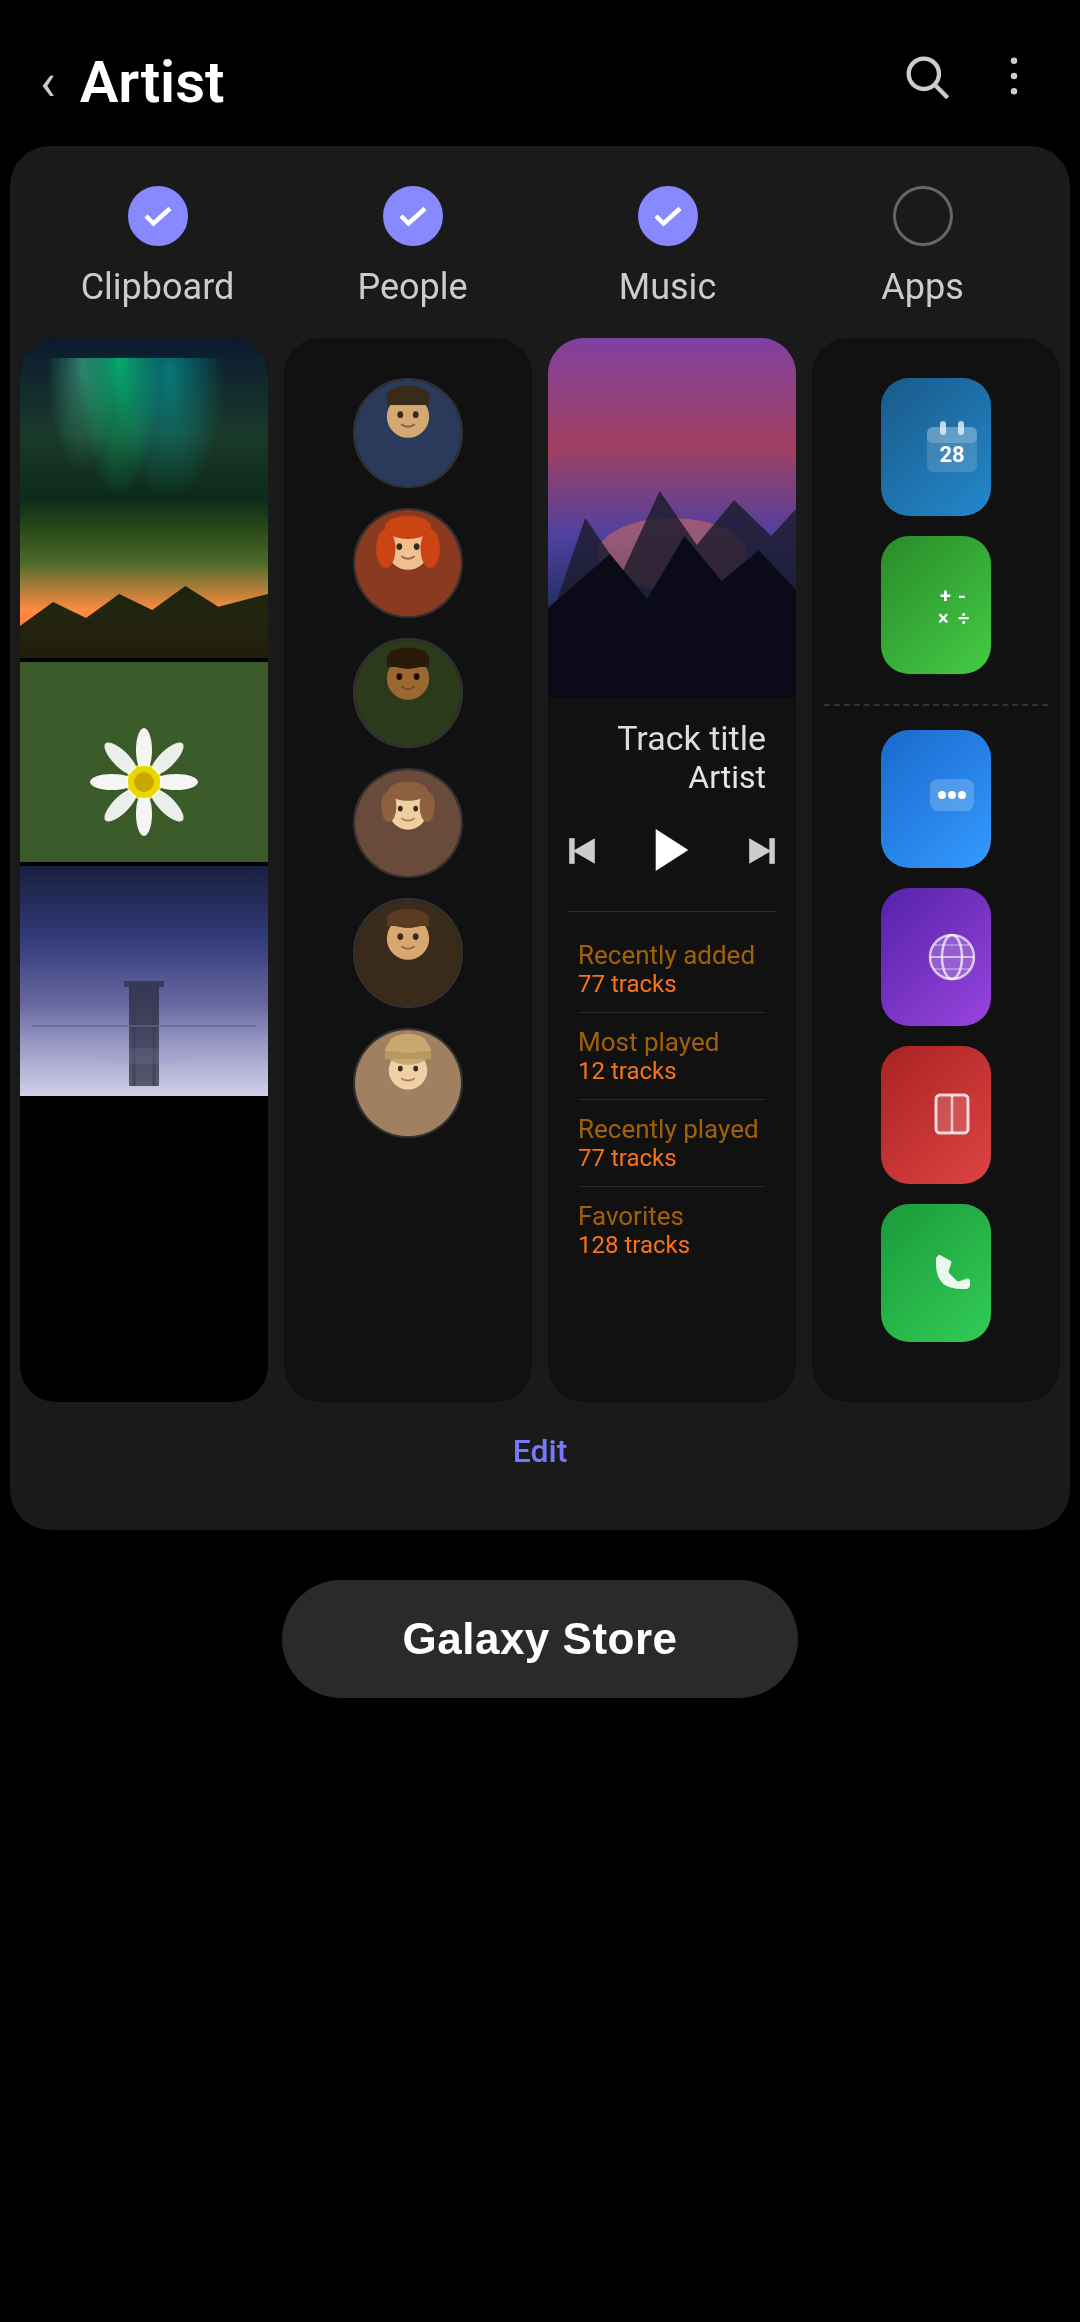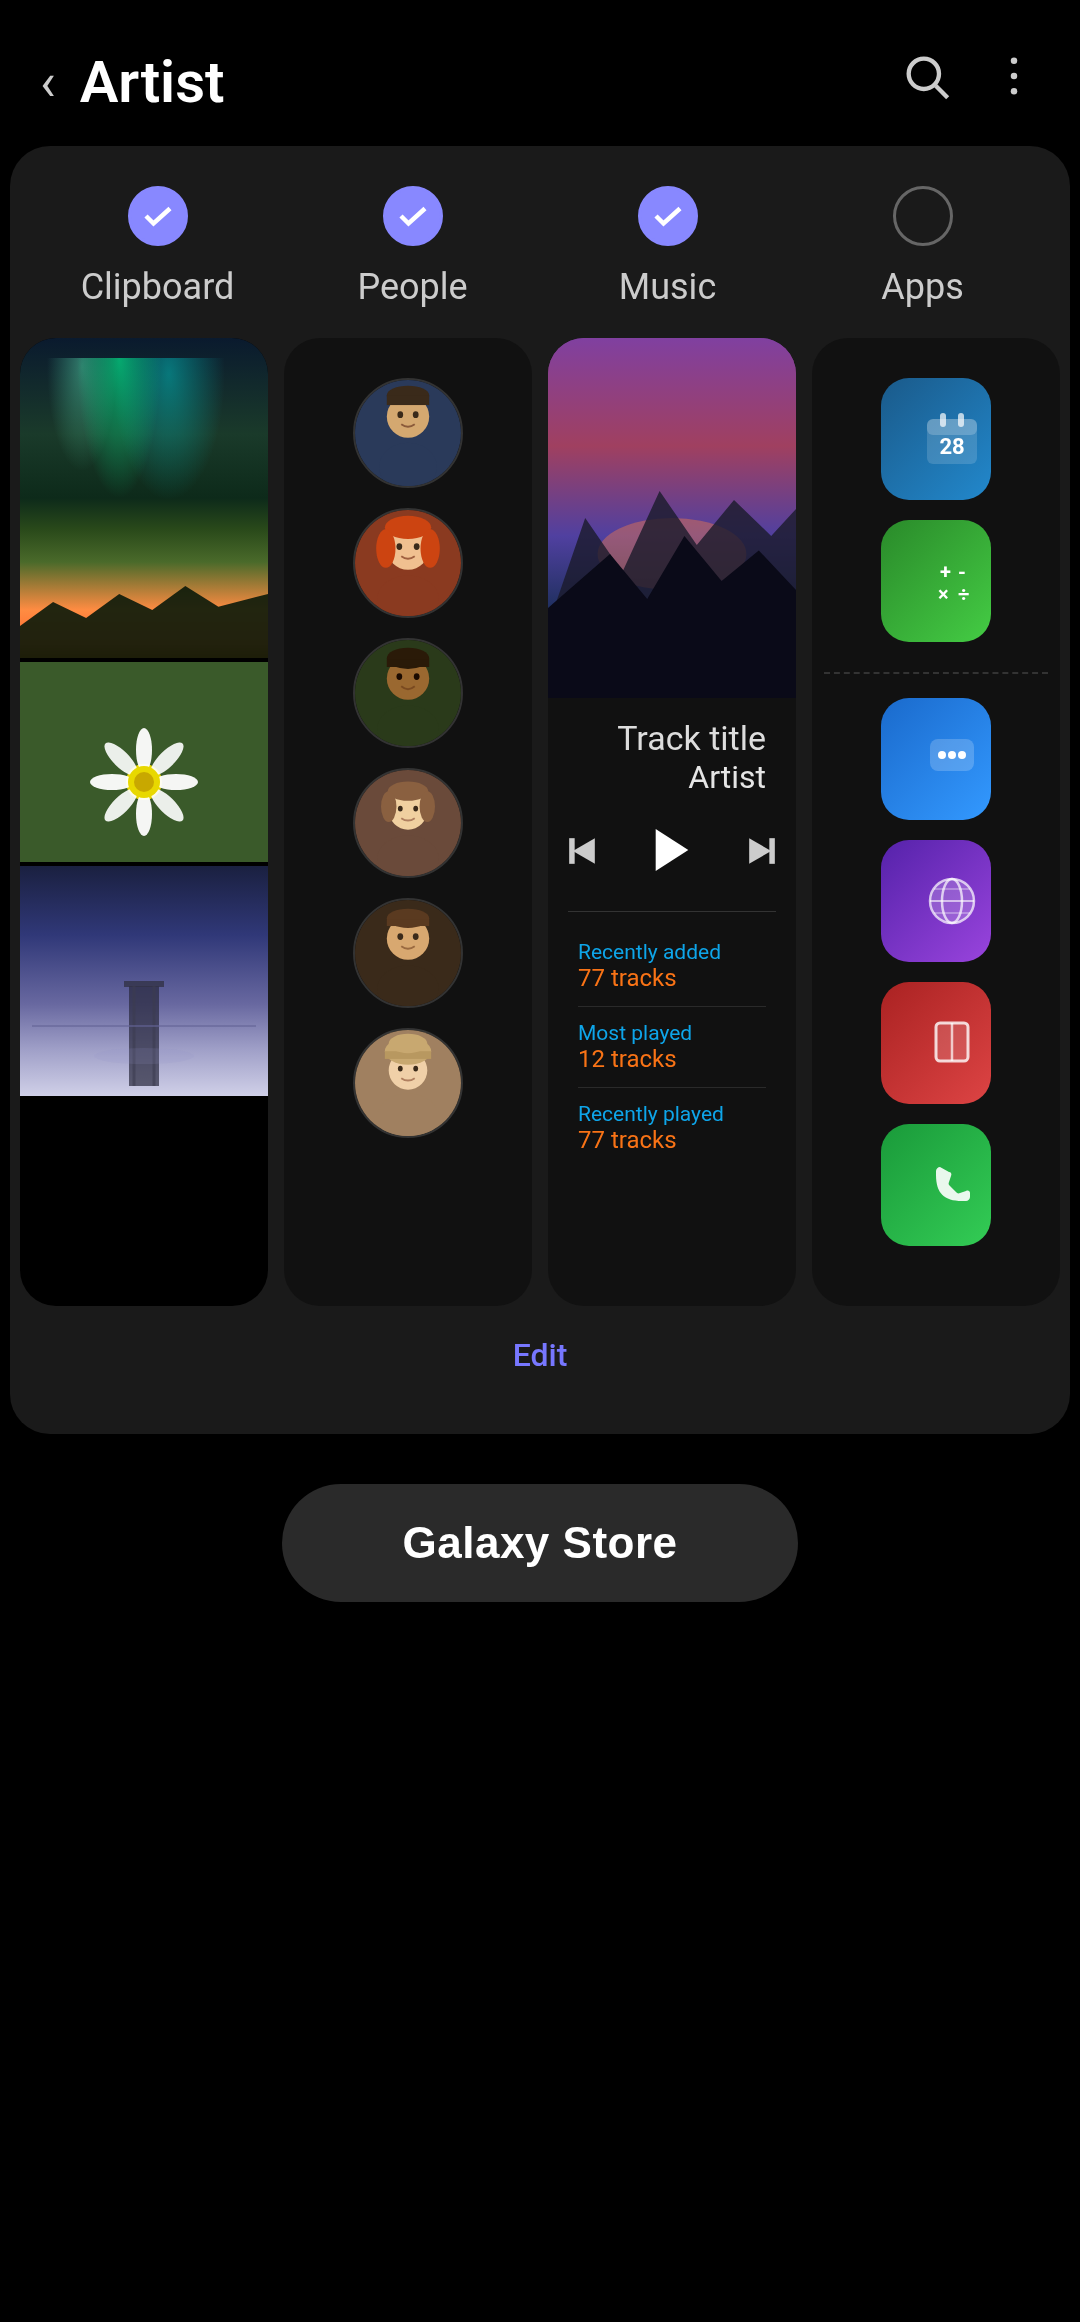--- a/index.html
+++ b/index.html
@@ -220,42 +220,42 @@
     .music-playlist {
       padding: 10px 30px;
       flex: 1;
     }
     .playlist-item {
       padding: 14px 0;
       border-bottom: 1px solid #2a2a2a;
     }
     .playlist-item:last-child { border-bottom: none; }
     .playlist-name {
-      font-size: 21px;
-      color: #0ea5e9;
+      font-size: 26px;
+      color: #a16207;
     }
     .playlist-count {
       font-size: 24px;
       color: #f97316;
     }
 
     
     .apps-panel {
       background: #111;
       display: flex;
       flex-direction: column;
       align-items: center;
       padding: 40px 0;
       gap: 0;
       border-radius: 36px;
       overflow: hidden;
     }
     .app-icon-wrap {
       width: 110px;
-      height: 122px;
+      height: 138px;
       border-radius: 28px;
       display: flex;
       align-items: center;
       justify-content: center;
       margin-bottom: 20px;
       font-size: 52px;
       padding-left: 32px;
     }
     .app-calendar { background: linear-gradient(135deg, #1a5a8a, #2288cc); }
     .app-calc { background: linear-gradient(135deg, #2a8a2a, #44cc44); }
@@ -543,20 +543,24 @@
           <div class="playlist-count">77 tracks</div>
         </div>
         <div class="playlist-item">
           <div class="playlist-name">Most played</div>
           <div class="playlist-count">12 tracks</div>
         </div>
         <div class="playlist-item">
           <div class="playlist-name">Recently played</div>
           <div class="playlist-count">77 tracks</div>
         </div>
+        <div class="playlist-item">
+          <div class="playlist-name">Favorites</div>
+          <div class="playlist-count">128 tracks</div>
+        </div>
       </div>
     </div>
 
     <div class="panel-card apps-panel">
 
       <div class="app-icon-wrap app-calendar">
         <svg width="60" height="60" viewBox="0 0 60 60" fill="none">
           <rect x="5" y="10" width="50" height="45" rx="6" fill="white" opacity="0.15"></rect>
           <rect x="5" y="10" width="50" height="16" rx="6" fill="white" opacity="0.2"></rect>
           <text x="30" y="45" text-anchor="middle" fill="white" font-size="22" font-weight="bold">28</text>

